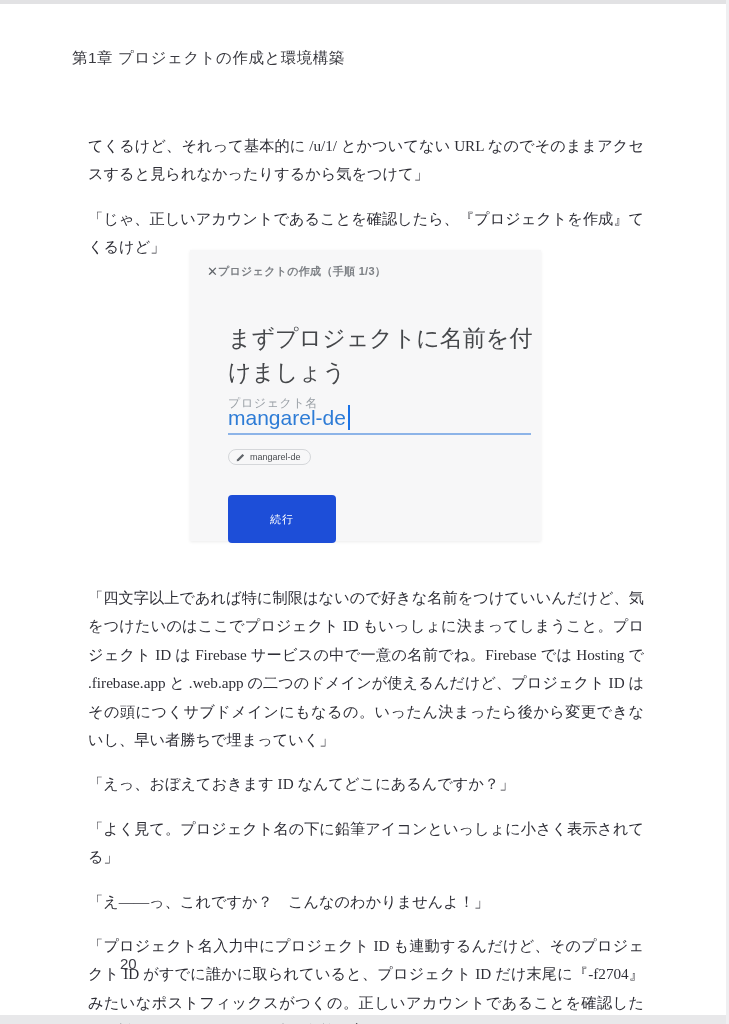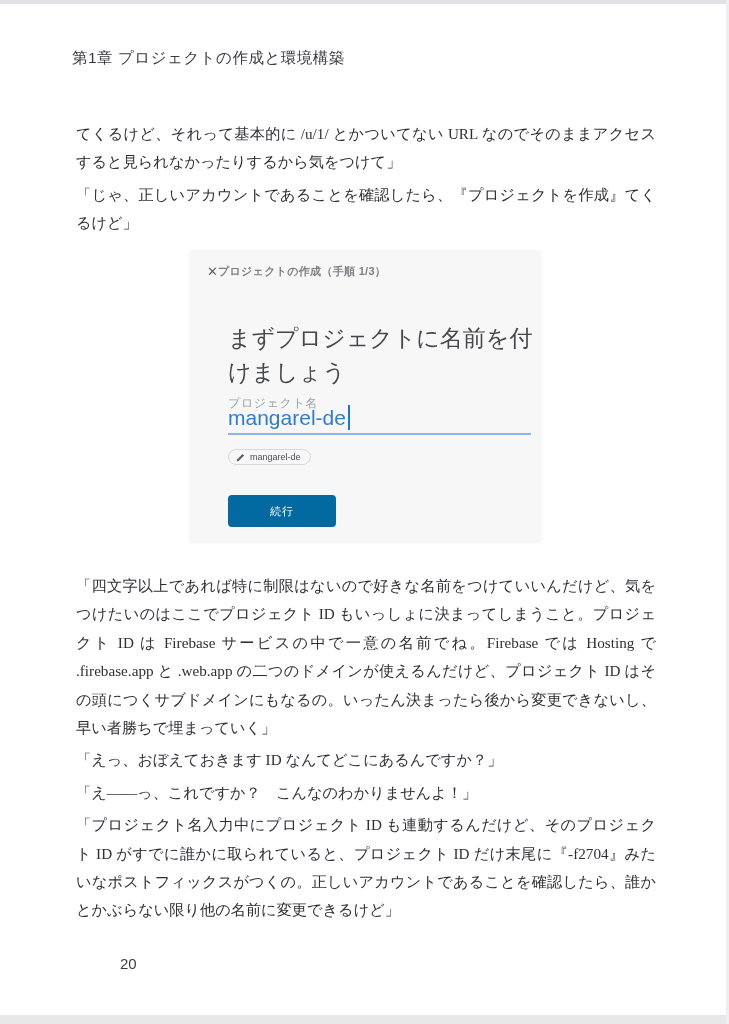--- a/index.html
+++ b/index.html
@@ -17,21 +17,21 @@
   .chapter-header{
     position:absolute;left:72px;top:48px;width:590px;
     font-family:"Liberation Sans","DejaVu Sans",sans-serif;
     font-size:15.5px;color:#3a3a40;letter-spacing:0.5px;
   }
   .body-block{
     position:absolute;left:72px;width:588px;
     font-size:15.2px;line-height:28.4px;
     text-align:justify;
   }
-  .body-block p{margin:4px;}
+  .body-block p{margin:16px;}
   #top-text{top:116px;}
   #bottom-text{top:568px;}
 
   
   .fig-dialog{
     position:absolute;left:190px;top:250px;width:351px;height:291px;
     background:#f7f7f8;
     box-shadow:0 1px 3px rgba(0,0,0,0.08);
     font-family:"Liberation Sans","DejaVu Sans",sans-serif;
   }
@@ -54,22 +54,22 @@
   .fig-underline{position:absolute;left:38px;top:183px;width:303px;height:2px;background:#8db4e8;}
   .fig-chip{
     position:absolute;left:38px;top:199px;
     display:inline-flex;align-items:center;gap:5px;
     border:1px solid #d5d7da;border-radius:9px;
     padding:2px 9px 2px 7px;background:#f7f7f8;
   }
   .fig-chip-label{font-size:9px;color:#4a4d51;}
   .pencil-icon{display:inline-block;line-height:0;}
   .fig-button{
-    position:absolute;left:38px;top:245px;width:108px;height:32px;
-    background:#0369a1;border-radius:4px;
+    position:absolute;left:38px;top:245px;width:108px;height:48px;
+    background:#1d4ed8;border-radius:4px;
     display:flex;align-items:center;justify-content:center;
     font-size:11px;color:#ffffff;letter-spacing:1px;
   }
   .page-number{
     position:absolute;left:72px;top:955px;
     font-family:"Liberation Sans","DejaVu Sans",sans-serif;
     font-size:15px;color:#3c3c44;margin-left:48px;
   }
 </style>
 </head>
@@ -105,17 +105,18 @@
         </svg>
     </span>
     <span class="fig-chip-label">mangarel-de</span>
   </div>
   <div class="fig-button">続行</div>
 </div>
 
 <div id="bottom-text" class="body-block">
   <p>「四文字以上であれば特に制限はないので好きな名前をつけていいんだけど、気をつけたいのはここでプロジェクト ID もいっしょに決まってしまうこと。プロジェクト ID は Firebase サービスの中で一意の名前でね。Firebase では Hosting で .firebase.app と .web.app の二つのドメインが使えるんだけど、プロジェクト ID はその頭につくサブドメインにもなるの。いったん決まったら後から変更できないし、早い者勝ちで埋まっていく」</p>
   <p>「えっ、おぼえておきます ID なんてどこにあるんですか？」</p>
+  <p>「よく見て。プロジェクト名の下に鉛筆アイコンといっしょに小さく表示されてる」</p>
   <p>「え——っ、これですか？　こんなのわかりませんよ！」</p>
   <p>「プロジェクト名入力中にプロジェクト ID も連動するんだけど、そのプロジェクト ID がすでに誰かに取られていると、プロジェクト ID だけ末尾に『-f2704』みたいなポストフィックスがつくの。正しいアカウントであることを確認したら、誰かとかぶらない限り他の名前に変更できるけど」</p>
 </div>
 
 <div class="page-number">20</div>
 
 </body></html>

